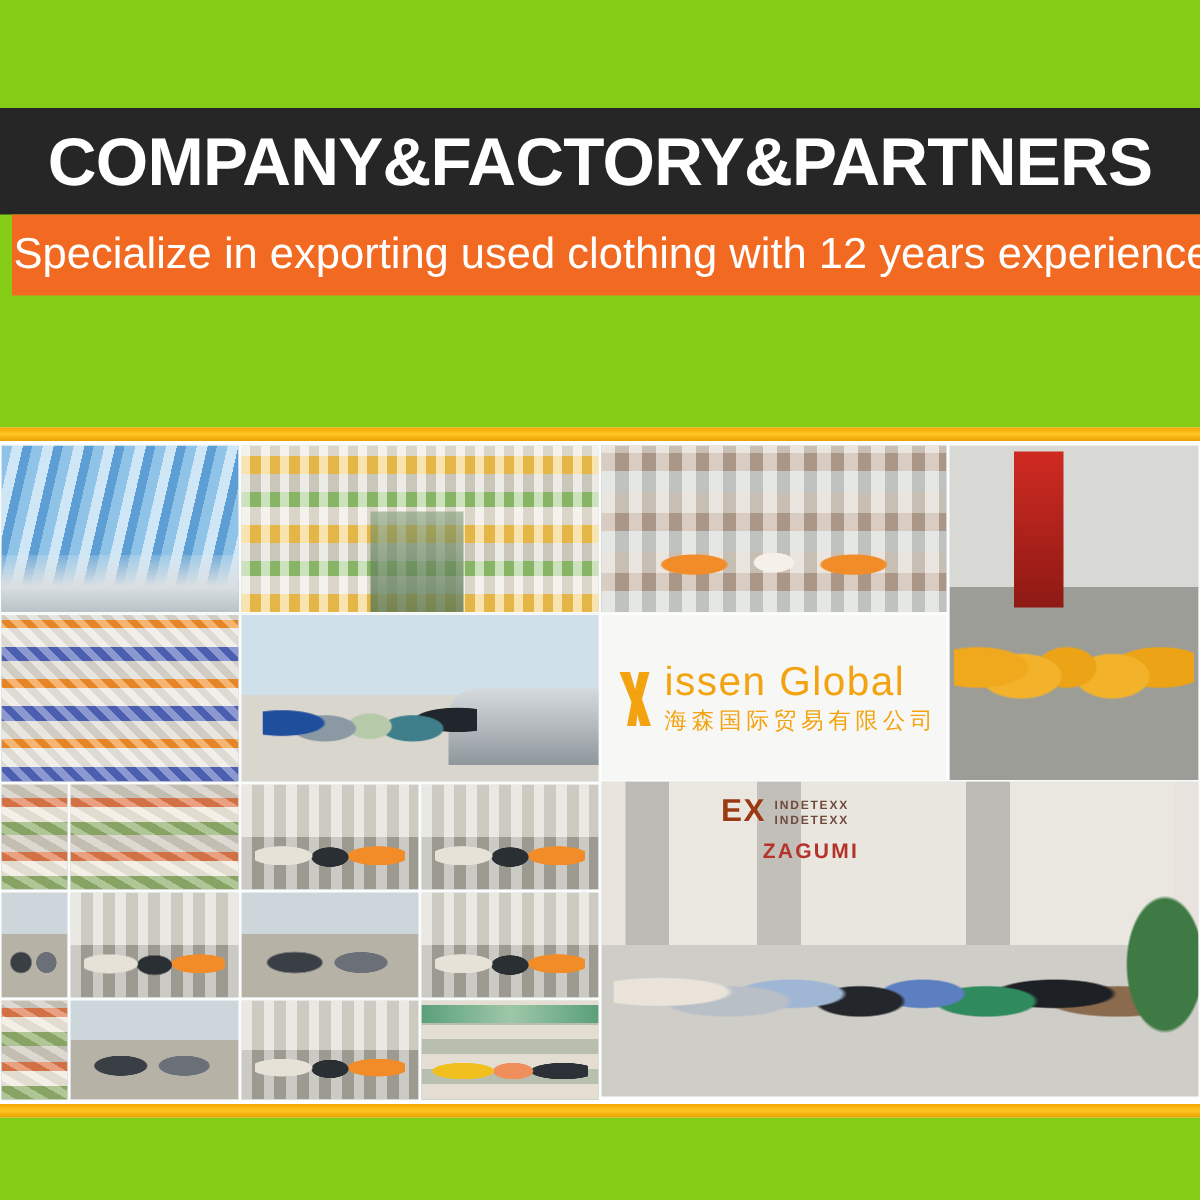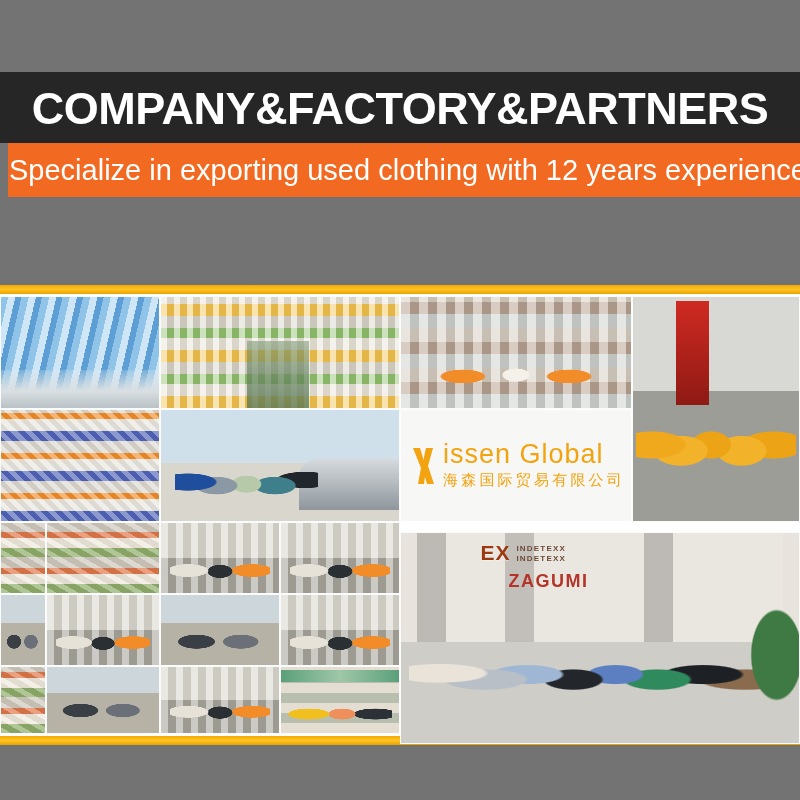--- a/index.html
+++ b/index.html
@@ -2,21 +2,21 @@
 <html><head>
 <meta charset="utf-8">
 <style>
   * { box-sizing: border-box; margin: 0; padding: 0; }
   html, body {
     width: 800px; height: 800px;
     background: #ffffff;
     font-family: "Liberation Sans", sans-serif;
     overflow: hidden;
   }
-  .page { position: relative; width: 800px; height: 800px; background: #737373; overflow: hidden; }
+  .page { position: relative; width: 800px; height: 800px; background: #84cc16; overflow: hidden; }
 
   
   .title-bar {
     position: absolute; left: 0; top: 72px; width: 800px; height: 71px;
     background: #262626; overflow: hidden;
   }
   .title-text {
     position: absolute; left: 50%; top: 50%;
     transform: translate(-50%, -50%);
     white-space: nowrap;
@@ -213,21 +213,21 @@
     color: #9b3a12; font-weight: 800; font-size: 21px; letter-spacing: 1px;
     text-shadow: 0 1px 1px rgba(255,255,255,.4);
   }
   .sign-indetexx {
     position: absolute; left: 29%; top: 5%;
     color: #6e4a38; font-weight: 700; font-size: 8px; letter-spacing: 1.2px;
     line-height: 1.25; text-align: left;
   }
   .sign-zagumi {
     position: absolute; left: 27%; top: 18%;
-    color: #b4342a; font-weight: 800; font-size: 18px; letter-spacing: 1.5px;
+    color: #b4342a; font-weight: 800; font-size: 14px; letter-spacing: 1.5px;
   }
 
   
   .logo-card {
     position: absolute;
     background: #f7f7f5;
     border: 1px solid rgba(255,255,255,.9);
     display: flex; align-items: center; justify-content: center;
     overflow: hidden;
   }
@@ -328,21 +328,21 @@
       <div class="tile" style="left:46px; top:370px; width:114px; height:68px;">
         <div class="ph ph-street"></div>
       </div>
       <div class="tile" style="left:160px;top:370px; width:120px; height:68px;">
         <div class="ph ph-people-bales"></div>
       </div>
       <div class="tile" style="left:280px;top:370px; width:120px; height:68px;">
         <div class="ph ph-stall"></div>
       </div>
 
-      <div class="tile" style="left:400px;top:236px; width:400px; height:212px;padding-left:8px;">
+      <div class="tile" style="left:400px;top:224px; width:400px; height:212px;padding-left:8px;">
         <div class="ph ph-office-team">
           <div class="facade"></div>
           <div class="sign-ex">EX</div>
           <div class="sign-indetexx">
             <span>INDETEXX</span><br>
             <span>INDETEXX</span>
           </div>
           <div class="sign-zagumi">ZAGUMI</div>
           <div class="crowd"></div>
           <div class="plant"></div>

